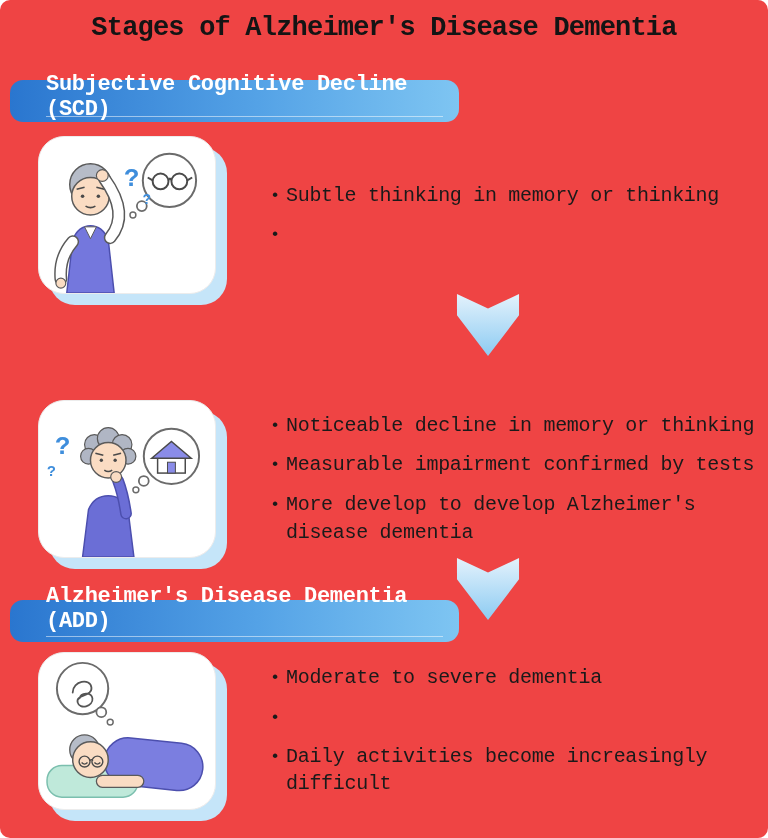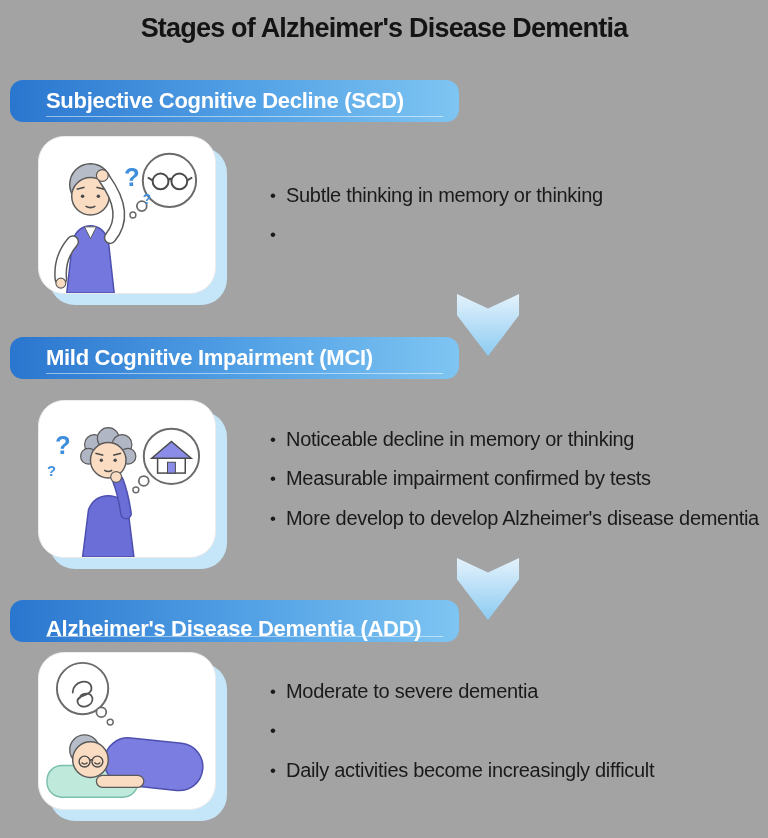--- a/index.html
+++ b/index.html
@@ -1,29 +1,29 @@
 <!DOCTYPE html>
 <html><head>
 <meta charset="utf-8">
 <style>
   * { margin:0; padding:0; box-sizing:border-box; }
   html, body { background:#ffffff; }
   .canvas {
     position:relative; width:768px; height:838px; margin:0 auto;
-    font-family:Liberation Sans, sans-serif; background:#a3a3a3; overflow:hidden;
+    font-family:Liberation Mono, monospace; background:#ef4444; overflow:hidden;border-radius:10px;
   }
   .title {
     position:absolute; top:13px; left:0; width:100%; text-align:center;
     font-size:27px; font-weight:700; color:#141414; letter-spacing:-0.8px;
   }
   .stage-header {
     position:absolute; left:10px; width:449px; height:42px; border-radius:13px;
     background:linear-gradient(90deg,#2a76cf 0%, #54a2e6 55%, #7ec5f2 100%);
     color:#ffffff; font-size:22px; font-weight:700; letter-spacing:-0.3px;
-    display:flex; align-items:center; padding:0 12px 0 36px;
+    display:flex; align-items:center; padding:0 12px 8px 36px;
   }
   .stage-header .underline {
     position:absolute; left:36px; right:16px; bottom:5px; height:1px;
     background:rgba(255,255,255,0.5);
   }
   .header-1 { top:80px; }
   .header-2 { top:337px; }
   .header-3 { top:600px;align-items:flex-end; }
   .card {
     position:absolute; left:38px; width:178px; height:158px;
@@ -114,24 +114,20 @@
   <svg class="arrow arrow-1" viewBox="0 0 66 68">
     <defs>
       <linearGradient id="arrowGrad1" x1="0" y1="0" x2="0" y2="1">
         <stop offset="0" stop-color="#e4f2fc"></stop>
         <stop offset="1" stop-color="#8ccbf2"></stop>
       </linearGradient>
     </defs>
     <polygon points="1,2 33,17 65,2 65,24 33,66 1,24" fill="url(#arrowGrad1)"></polygon>
   </svg>
 
-  <div class="stage-header header-2">
-    <span>Mild Cognitive Impairment (MCI)</span>
-    <span class="underline"></span>
-  </div>
 
   <div class="card card-2">
     <svg class="illu" viewBox="0 0 178 158">
       <text x="16" y="54" font-size="26" font-weight="bold" fill="#3f8edc">?</text>
       <text x="8" y="76" font-size="15" font-weight="bold" fill="#3f8edc">?</text>
 
       <g>
         <circle cx="134" cy="56" r="28" fill="#ffffff" stroke="#6b6b6b" stroke-width="2"></circle>
         <circle cx="106" cy="81" r="5" fill="#ffffff" stroke="#6b6b6b" stroke-width="1.8"></circle>
         <circle cx="98" cy="90" r="3" fill="#ffffff" stroke="#6b6b6b" stroke-width="1.5"></circle>

